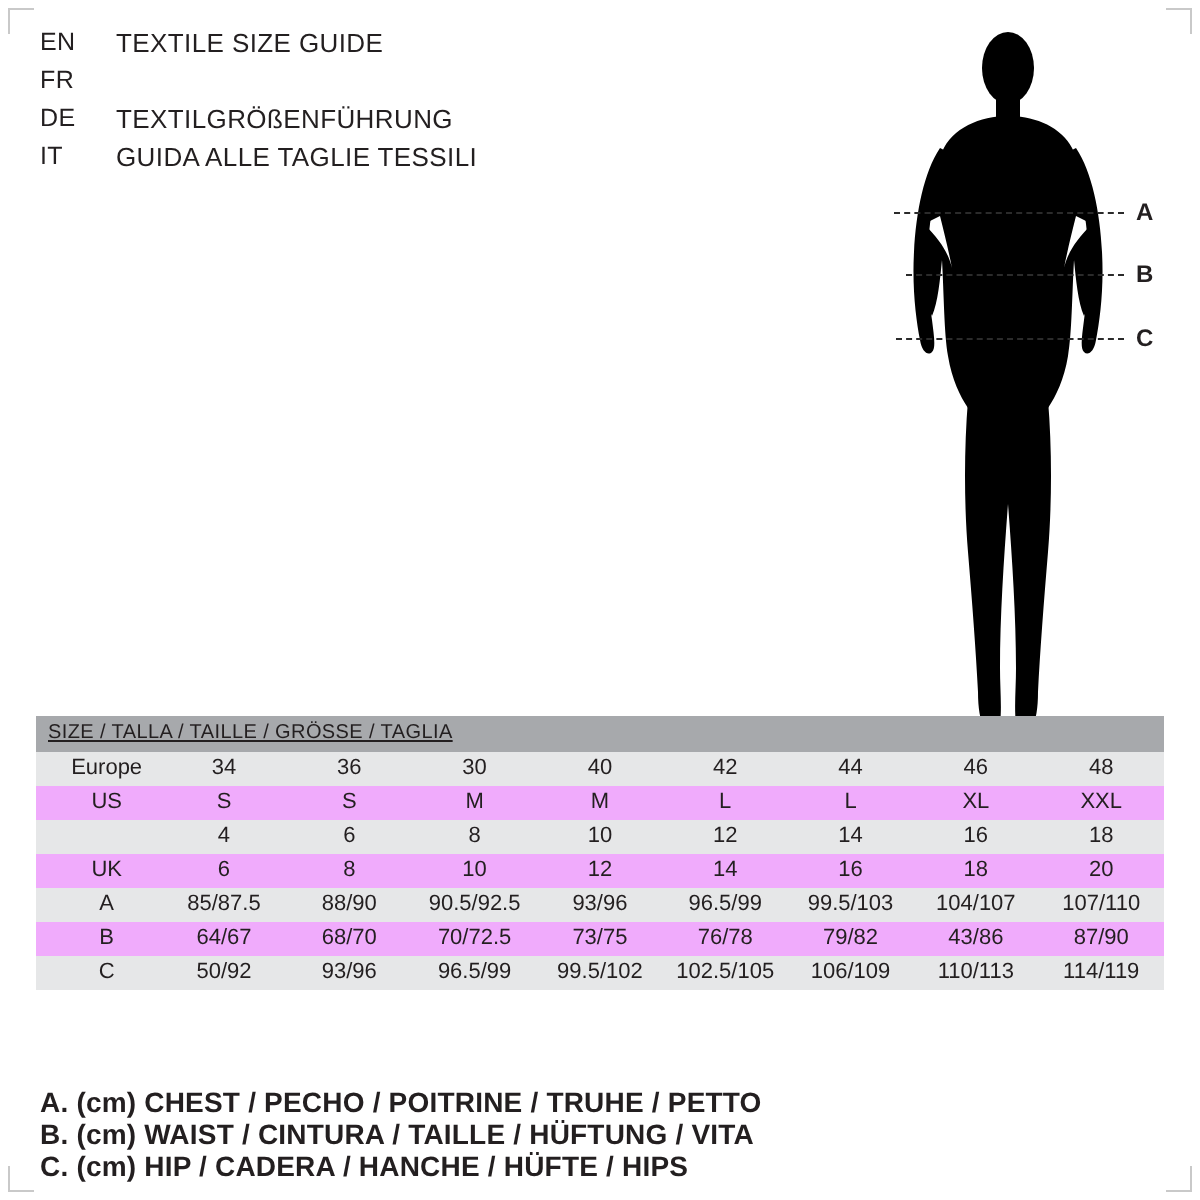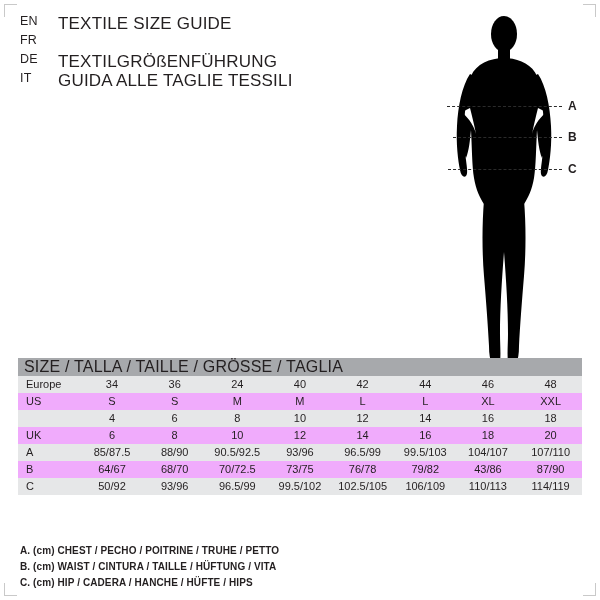--- a/index.html
+++ b/index.html
@@ -31,21 +31,21 @@
     display: flex;
     align-items: flex-start;
     height: 19px;
   }
   .lang-code {
     width: 38px;
     font-size: 12.5px;
     letter-spacing: 0.2px;
   }
   .lang-text {
-    font-size: 17px;
+    font-size: 13px;
     letter-spacing: 0.2px;
   }
 
   
   .figure-wrap {
     position: absolute;
     left: 400px;
     top: 8px;
     width: 190px;
     height: 370px;
@@ -93,45 +93,46 @@
   table.size-table td,
   table.size-table th {
     padding: 0;
     height: 17px;
     line-height: 17px;
     text-align: center;
     font-weight: 400;
     color: #231f20;
   }
   table.size-table .col-label {
-    text-align: left;
+    text-align: center;
     padding-left: 8px;
     width: 92px;
   }
   tr.head-row td {
     background: #a7a9ac;
     text-align: left;
     padding-left: 6px;
-    font-size: 16px;
+    font-size: 10px;
     letter-spacing: 0.2px;
     height: 18px;
     line-height: 18px;
+    text-decoration: underline;
   }
   tr.shade td { background: #e6e7e8; }
   tr.plain td { background: #f0abfc; }
 
   
   .notes {
     position: absolute;
     left: 20px;
     top: 543px;
     width: 520px;
   }
   .note {
-    font-size: 10px;
+    font-size: 14px;
     font-weight: 700;
     letter-spacing: 0.1px;
     line-height: 16px;
   }
 
   
   .corner {
     position: absolute;
     width: 12px;
     height: 12px;
@@ -238,21 +239,21 @@
     <table class="size-table">
       <tbody>
         <tr class="head-row">
           <td colspan="9">SIZE / TALLA / TAILLE / GRÖSSE / TAGLIA</td>
         </tr>
 
         <tr class="shade">
           <td class="col-label">Europe</td>
           <td>34</td>
           <td>36</td>
-          <td>24</td>
+          <td>30</td>
           <td>40</td>
           <td>42</td>
           <td>44</td>
           <td>46</td>
           <td>48</td>
         </tr>
 
         <tr class="plain">
           <td class="col-label">US</td>
           <td>S</td>

